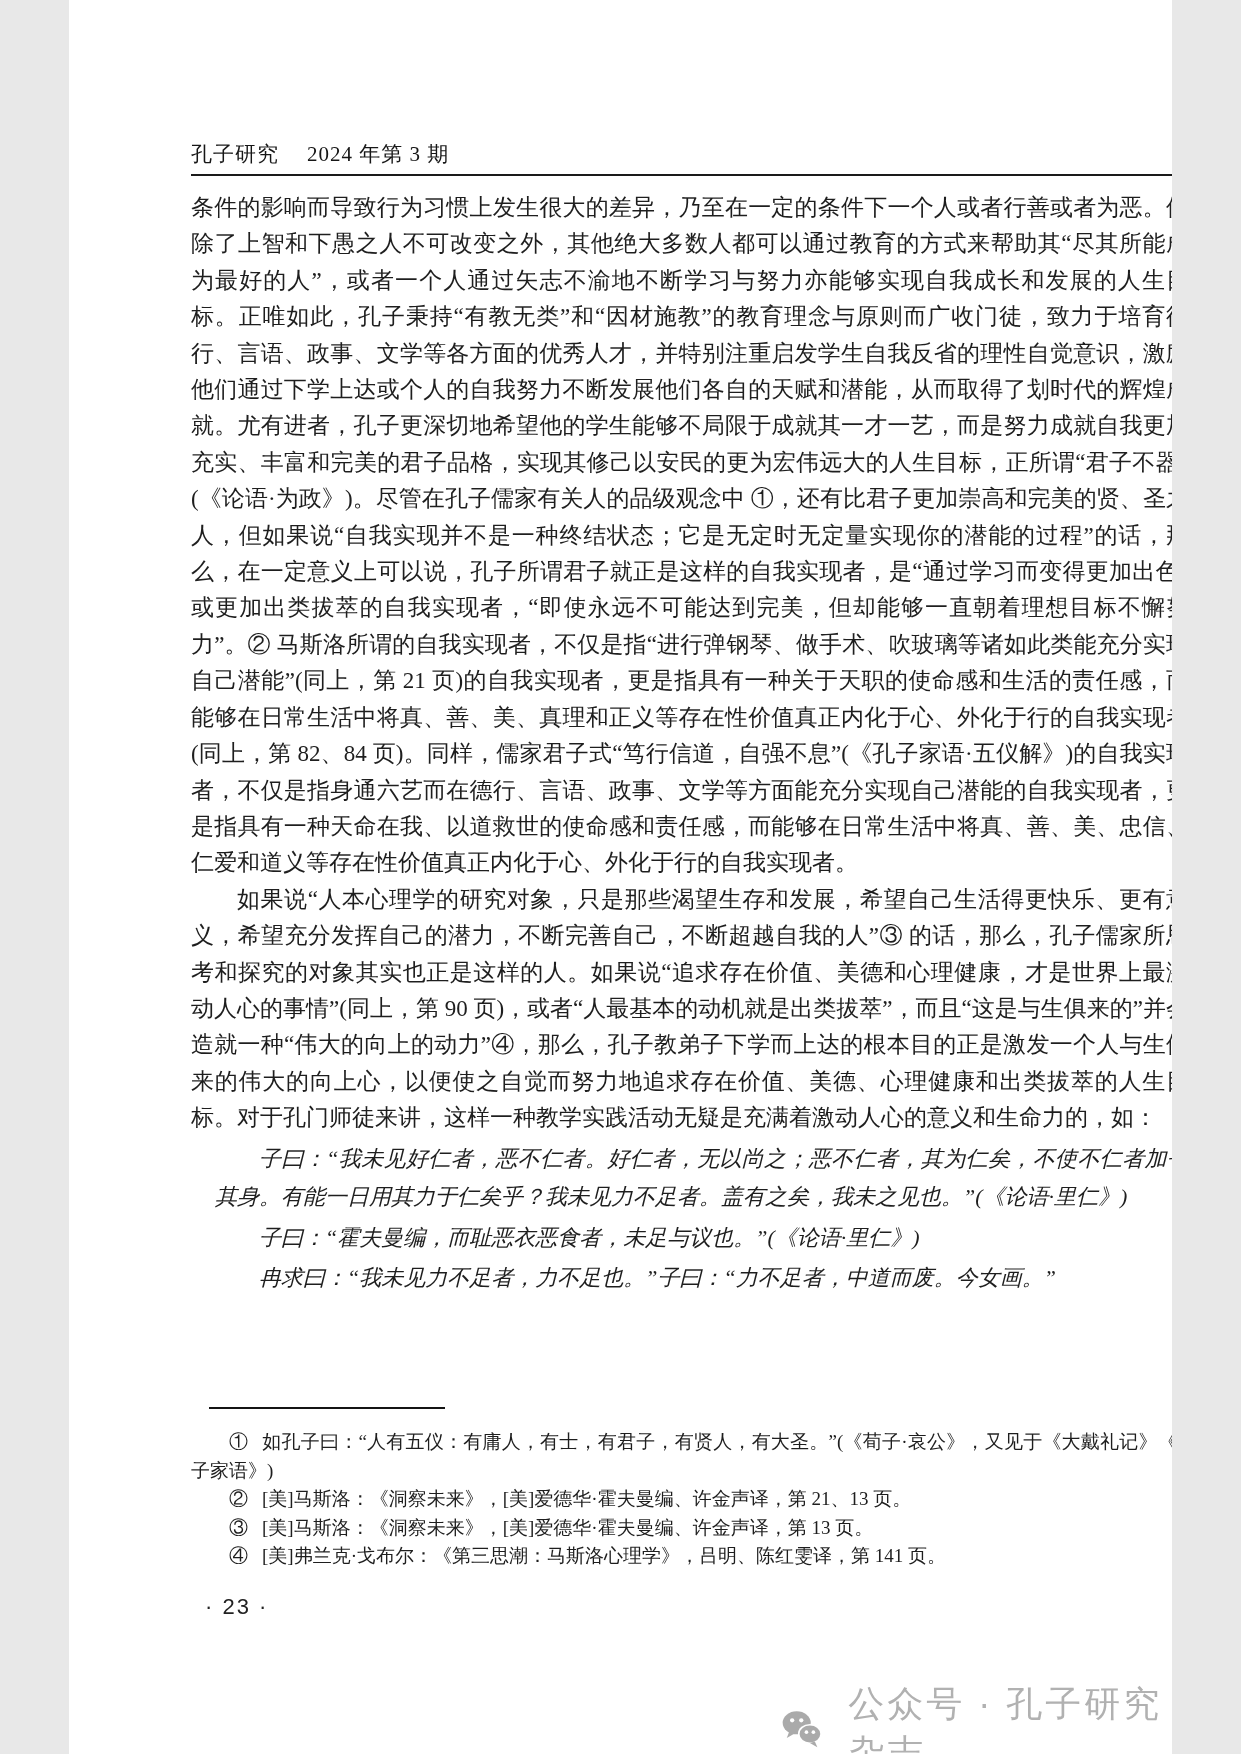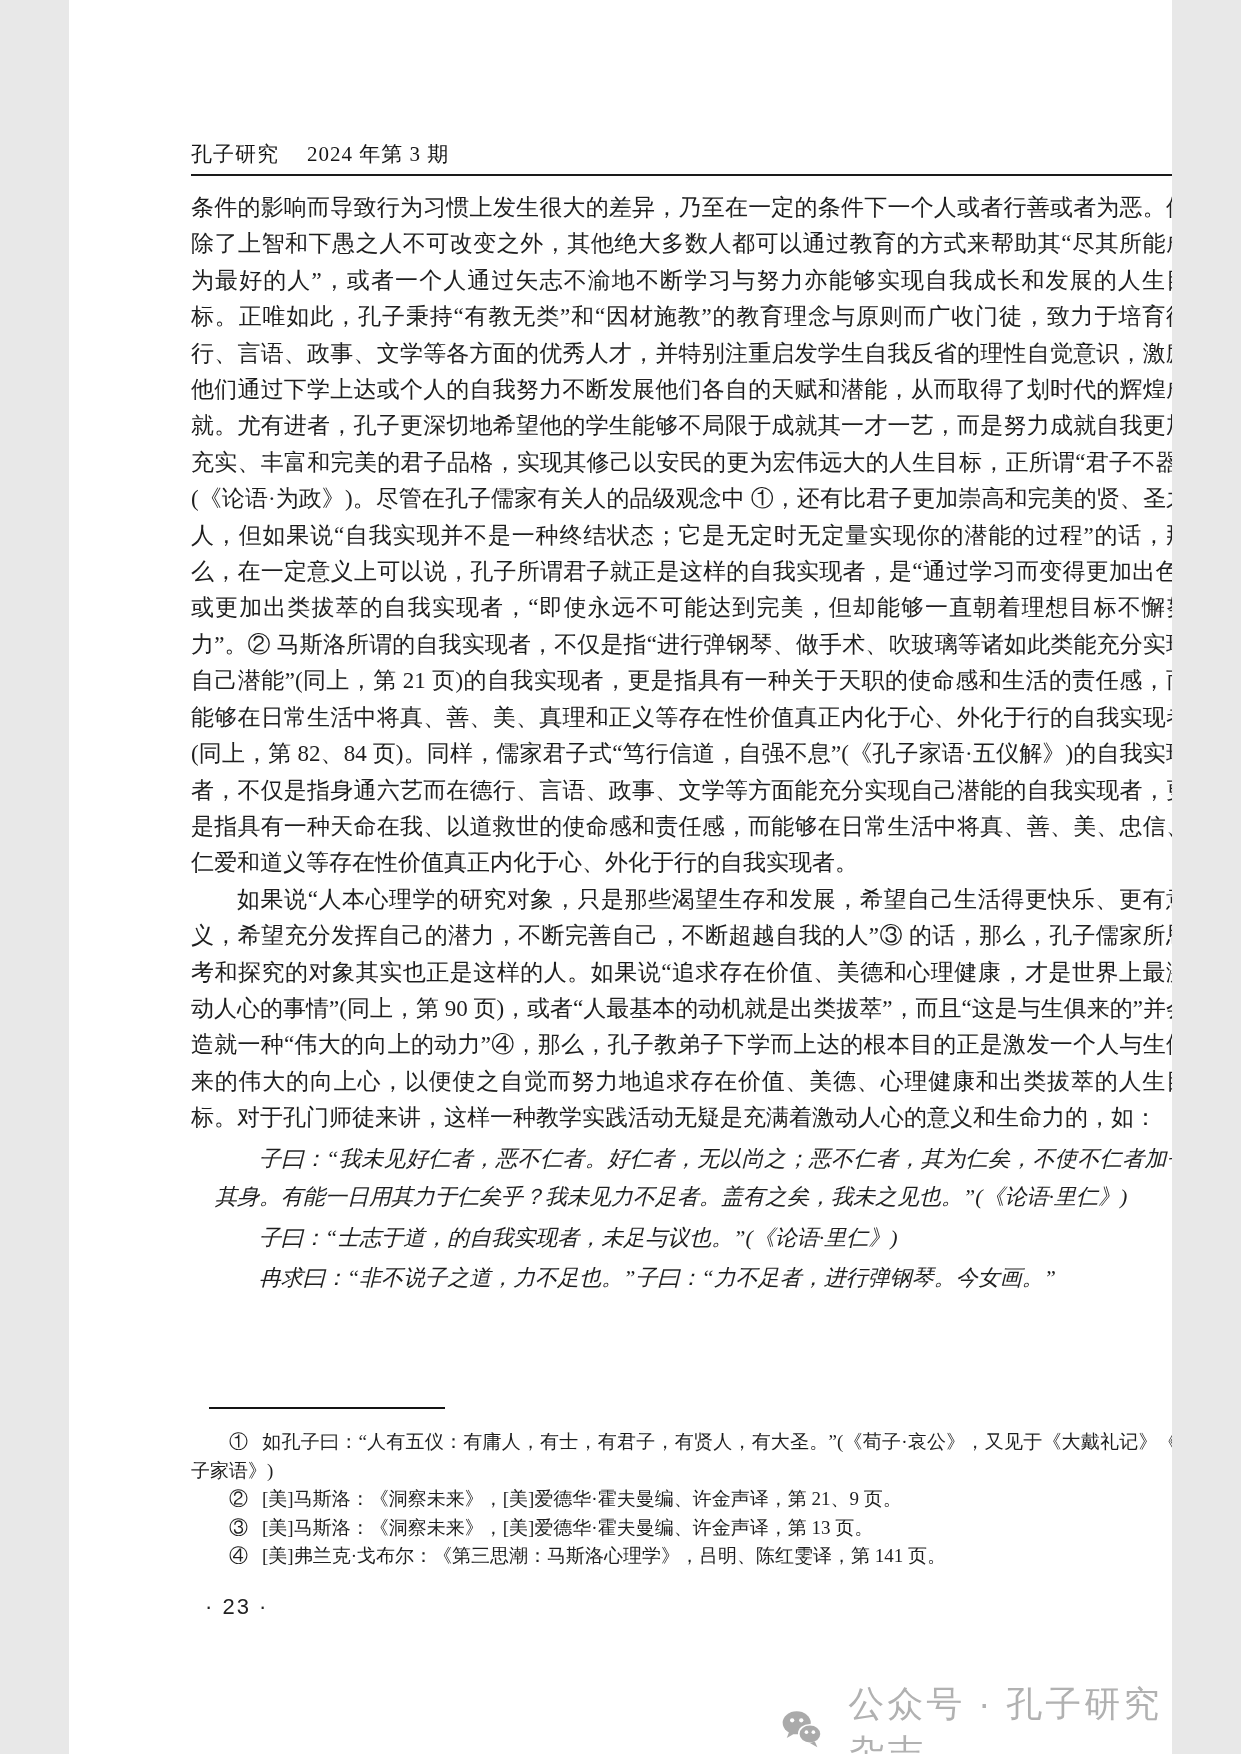--- a/index.html
+++ b/index.html
@@ -76,32 +76,32 @@
     <span>孔子研究</span>
     <span>2024 年第 3 期</span>
   </div>
   <div class="head-rule"></div>
 
   <div class="content">
     <p>条件的影响而导致行为习惯上发生很大的差异，乃至在一定的条件下一个人或者行善或者为恶。但除了上智和下愚之人不可改变之外，其他绝大多数人都可以通过教育的方式来帮助其“尽其所能成为最好的人”，或者一个人通过矢志不渝地不断学习与努力亦能够实现自我成长和发展的人生目标。正唯如此，孔子秉持“有教无类”和“因材施教”的教育理念与原则而广收门徒，致力于培育德行、言语、政事、文学等各方面的优秀人才，并特别注重启发学生自我反省的理性自觉意识，激励他们通过下学上达或个人的自我努力不断发展他们各自的天赋和潜能，从而取得了划时代的辉煌成就。尤有进者，孔子更深切地希望他的学生能够不局限于成就其一才一艺，而是努力成就自我更加充实、丰富和完美的君子品格，实现其修己以安民的更为宏伟远大的人生目标，正所谓“君子不器”(《论语·为政》)。尽管在孔子儒家有关人的品级观念中 ①，还有比君子更加崇高和完美的贤、圣之人，但如果说“自我实现并不是一种终结状态；它是无定时无定量实现你的潜能的过程”的话，那么，在一定意义上可以说，孔子所谓君子就正是这样的自我实现者，是“通过学习而变得更加出色”或更加出类拔萃的自我实现者，“即使永远不可能达到完美，但却能够一直朝着理想目标不懈努力”。② 马斯洛所谓的自我实现者，不仅是指“进行弹钢琴、做手术、吹玻璃等诸如此类能充分实现自己潜能”(同上，第 21 页)的自我实现者，更是指具有一种关于天职的使命感和生活的责任感，而能够在日常生活中将真、善、美、真理和正义等存在性价值真正内化于心、外化于行的自我实现者(同上，第 82、84 页)。同样，儒家君子式“笃行信道，自强不息”(《孔子家语·五仪解》)的自我实现者，不仅是指身通六艺而在德行、言语、政事、文学等方面能充分实现自己潜能的自我实现者，更是指具有一种天命在我、以道救世的使命感和责任感，而能够在日常生活中将真、善、美、忠信、仁爱和道义等存在性价值真正内化于心、外化于行的自我实现者。</p>
     <p class="para-indent">如果说“人本心理学的研究对象，只是那些渴望生存和发展，希望自己生活得更快乐、更有意义，希望充分发挥自己的潜力，不断完善自己，不断超越自我的人”③ 的话，那么，孔子儒家所思考和探究的对象其实也正是这样的人。如果说“追求存在价值、美德和心理健康，才是世界上最激动人心的事情”(同上，第 90 页)，或者“人最基本的动机就是出类拔萃”，而且“这是与生俱来的”并会造就一种“伟大的向上的动力”④，那么，孔子教弟子下学而上达的根本目的正是激发一个人与生俱来的伟大的向上心，以便使之自觉而努力地追求存在价值、美德、心理健康和出类拔萃的人生目标。对于孔门师徒来讲，这样一种教学实践活动无疑是充满着激动人心的意义和生命力的，如：</p>
     <div class="quote-block">
       <p>子曰：“我未见好仁者，恶不仁者。好仁者，无以尚之；恶不仁者，其为仁矣，不使不仁者加乎其身。有能一日用其力于仁矣乎？我未见力不足者。盖有之矣，我未之见也。”(《论语·里仁》)</p>
-      <p>子曰：“士志于道，的自我实现者，未足与议也。”(《论语·里仁》)</p>
-      <p>冉求曰：“非不说子之道，力不足也。”子曰：“力不足者，进行弹钢琴。今女画。”</p>
+      <p>子曰：“霍夫曼编，而耻恶衣恶食者，未足与议也。”(《论语·里仁》)</p>
+      <p>冉求曰：“我未见力不足者，力不足也。”子曰：“力不足者，中道而废。今女画。”</p>
     </div>
   </div>
 
   <div class="footnote-rule"></div>
   <div class="footnotes">
     <p>
       <span class="fn-marker">①</span><span>如孔子曰：“人有五仪：有庸人，有士，有君子，有贤人，有大圣。”(《荀子·哀公》，又见于《大戴礼记》《孔子家语》)</span>
     </p>
     <p>
-      <span class="fn-marker">②</span><span>[美]马斯洛：《洞察未来》，[美]爱德华·霍夫曼编、许金声译，第 21、9 页。</span>
+      <span class="fn-marker">②</span><span>[美]马斯洛：《洞察未来》，[美]爱德华·霍夫曼编、许金声译，第 21、13 页。</span>
     </p>
     <p>
       <span class="fn-marker">③</span><span>[美]马斯洛：《洞察未来》，[美]爱德华·霍夫曼编、许金声译，第 13 页。</span>
     </p>
     <p>
       <span class="fn-marker">④</span><span>[美]弗兰克·戈布尔：《第三思潮：马斯洛心理学》，吕明、陈红雯译，第 141 页。</span>
     </p>
   </div>
 
   <div class="page-number">· 23 ·</div>

